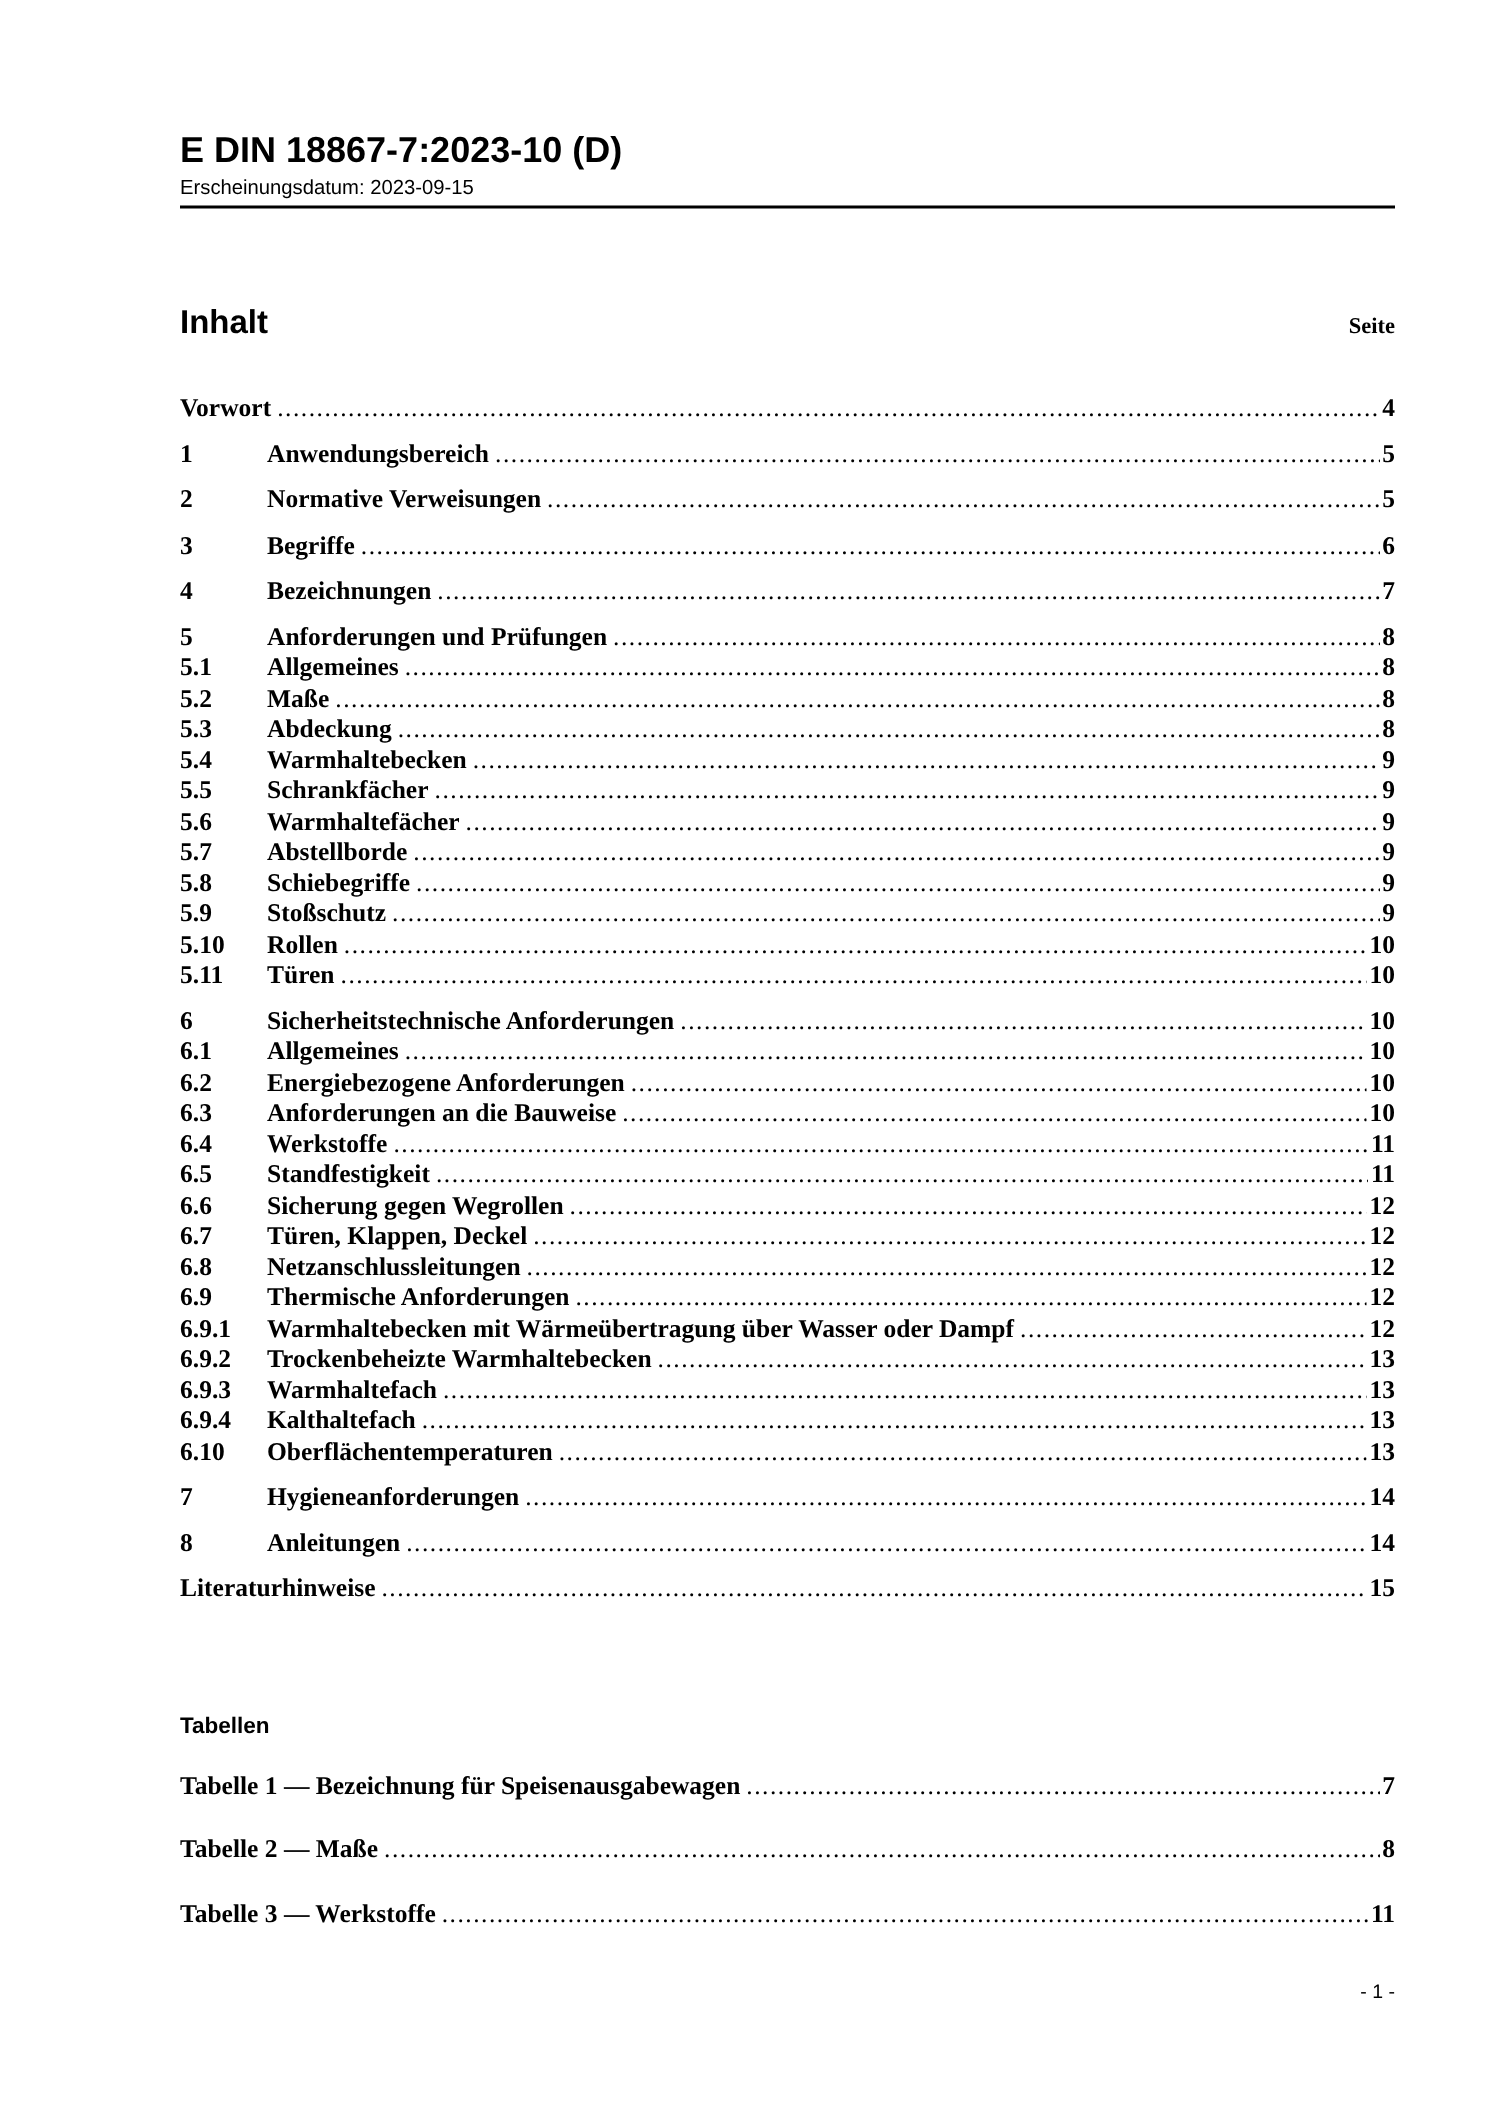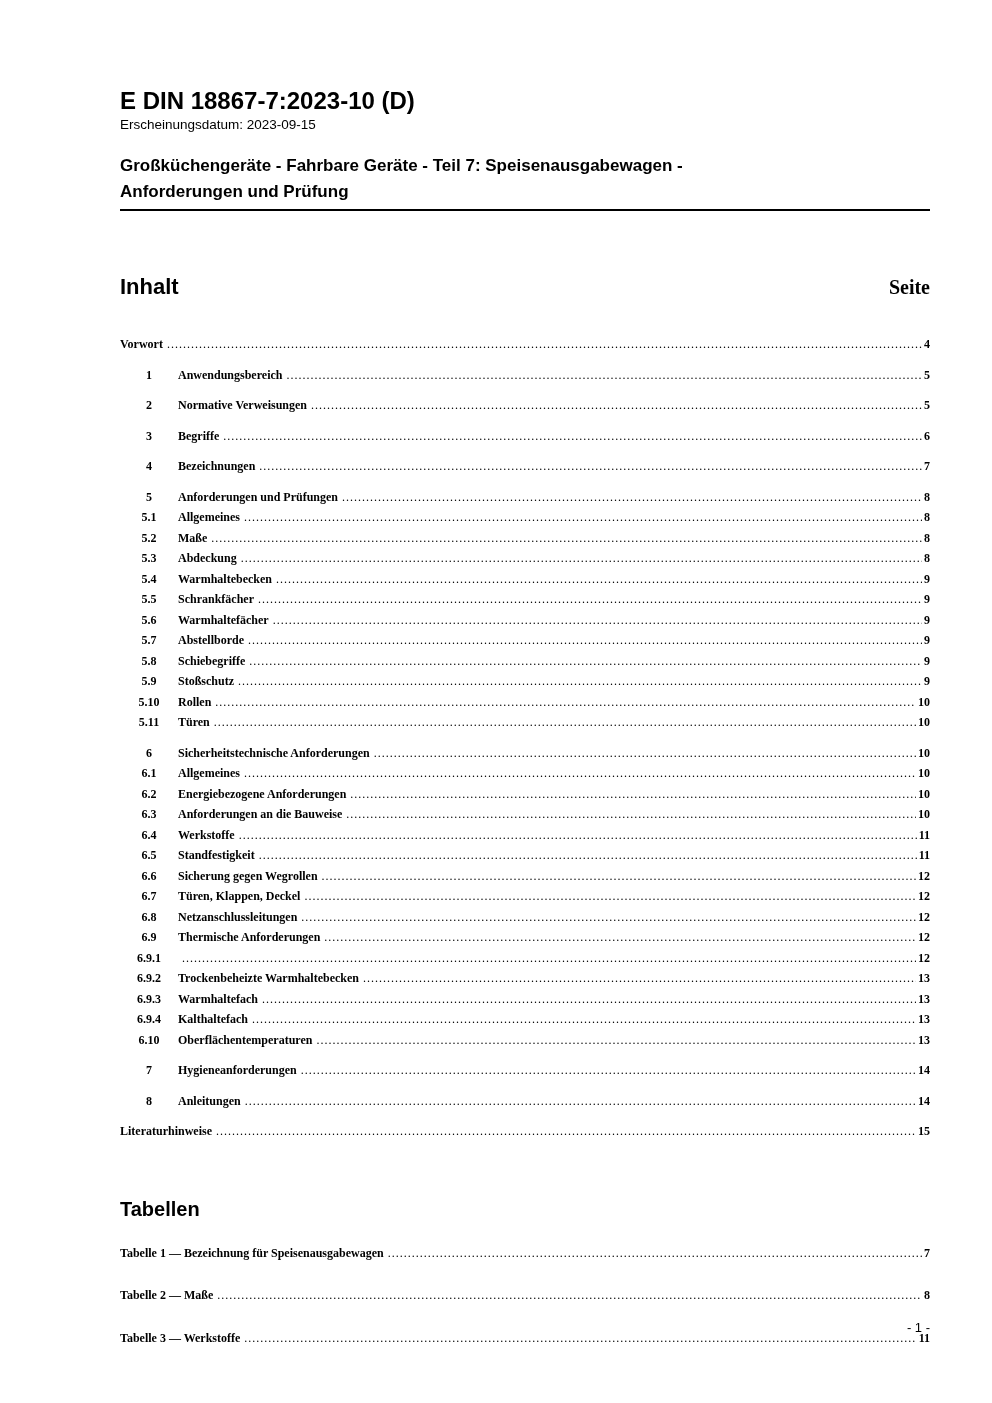--- a/index.html
+++ b/index.html
@@ -52,32 +52,31 @@
     margin-top: 63px;
   }
   .toc-heading {
     font-family: "Liberation Sans", sans-serif;
     font-weight: bold;
     font-size: 22px;
   }
   .toc-page-label {
     font-family: "Liberation Serif", serif;
     font-weight: bold;
-    font-size: 20px;
+    font-size: 15px;
   }
   
   .toc-list { margin-top: 34px; }
   .toc-row {
     display: flex;
     align-items: baseline;
-    font-size: 12px;
+    font-size: 17px;
     font-weight: bold;
     line-height: 20.5px;
     white-space: nowrap;
-    text-align: center;
   }
   .toc-row.spaced { margin-top: 10px; }
   .toc-num {
     width: 58px;
     flex: 0 0 58px;
   }
   .toc-title { flex: 0 0 auto; }
   .toc-leader {
     flex: 1 1 auto;
     overflow: hidden;
@@ -88,46 +87,42 @@
   }
   .toc-leader::after {
     content: "............................................................................................................................................................................................................................................";
     letter-spacing: 1px;
   }
   .toc-page { flex: 0 0 auto; }
   
   .tables-heading {
     font-family: "Liberation Sans", sans-serif;
     font-weight: bold;
-    font-size: 20px;
-    margin-top: 56px;
+    font-size: 15px;
+    margin-top: 72px;
   }
   .tables-list { margin-top: 20px; }
   .tables-list .toc-row { margin-top: 22px; }
   
   .page-footer {
     position: absolute;
     right: 62px;
     top: 1320px;
     font-family: "Liberation Sans", sans-serif;
     font-size: 13px;
   }
 </style>
 </head>
 <body>
 
 <div class="page">
 
   <header>
     <h1 class="doc-title">E DIN 18867-7:2023-10 (D)</h1>
     <div class="doc-date">Erscheinungsdatum: 2023-09-15</div>
-    <h2 class="doc-subtitle">
-      <span>Großküchengeräte - Fahrbare Geräte - Teil 7: Speisenausgabewagen -</span><br>
-      <span>Anforderungen und Prüfung</span>
-    </h2>
     <hr class="header-rule">
   </header>
 
   <section>
     <div class="toc-header">
       <span class="toc-heading">Inhalt</span>
       <span class="toc-page-label">Seite</span>
     </div>
 
     <div class="toc-list">
@@ -315,20 +310,21 @@
 
   <div class="toc-row">
     <span class="toc-num">6.9</span>
     <span class="toc-title">Thermische Anforderungen</span>
     <span class="toc-leader"></span>
     <span class="toc-page">12</span>
   </div>
 
   <div class="toc-row">
     <span class="toc-num">6.9.1</span>
+    <span class="toc-title">Warmhaltebecken mit Wärmeübertragung über Wasser oder Dampf</span>
     <span class="toc-leader"></span>
     <span class="toc-page">12</span>
   </div>
 
   <div class="toc-row">
     <span class="toc-num">6.9.2</span>
     <span class="toc-title">Trockenbeheizte Warmhaltebecken</span>
     <span class="toc-leader"></span>
     <span class="toc-page">13</span>
   </div>

